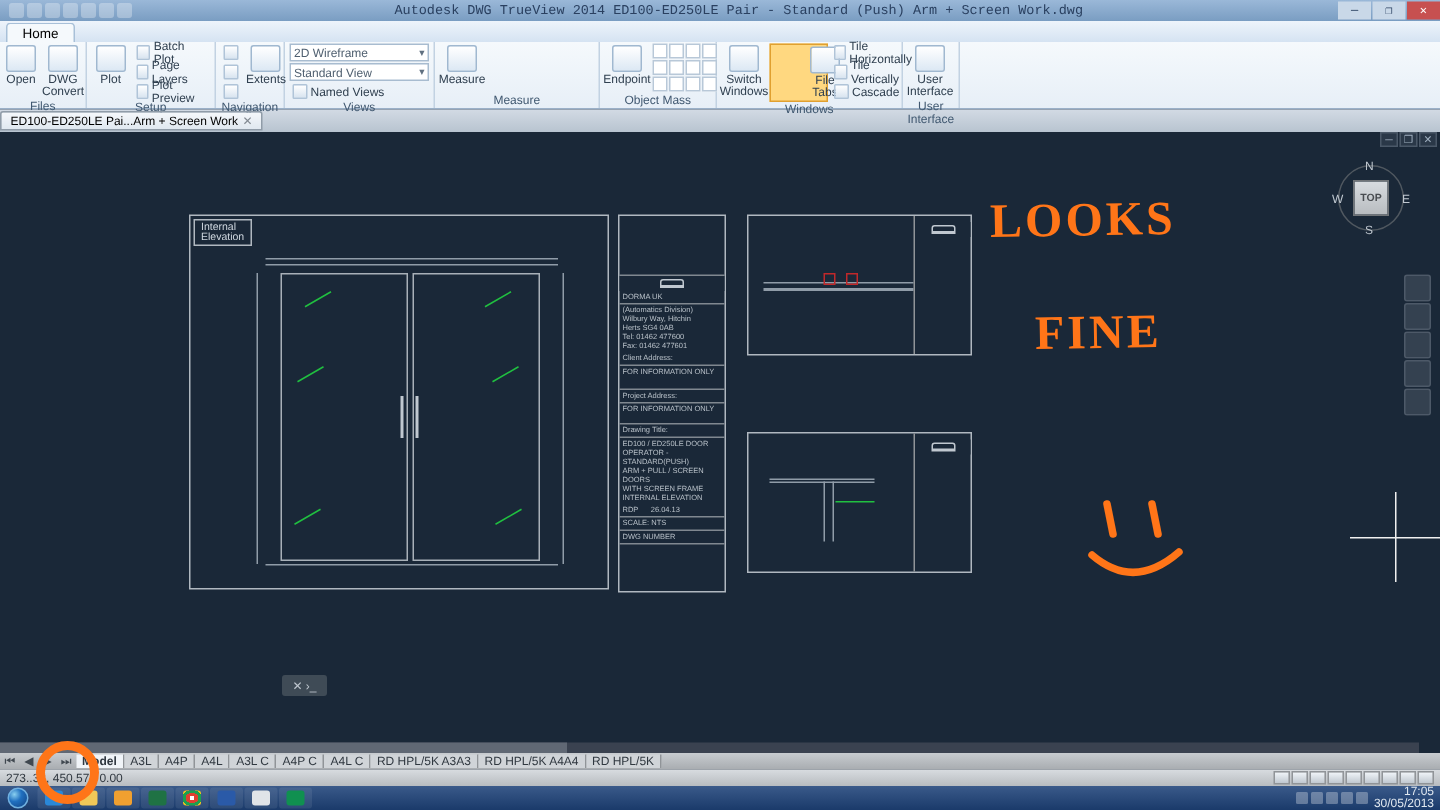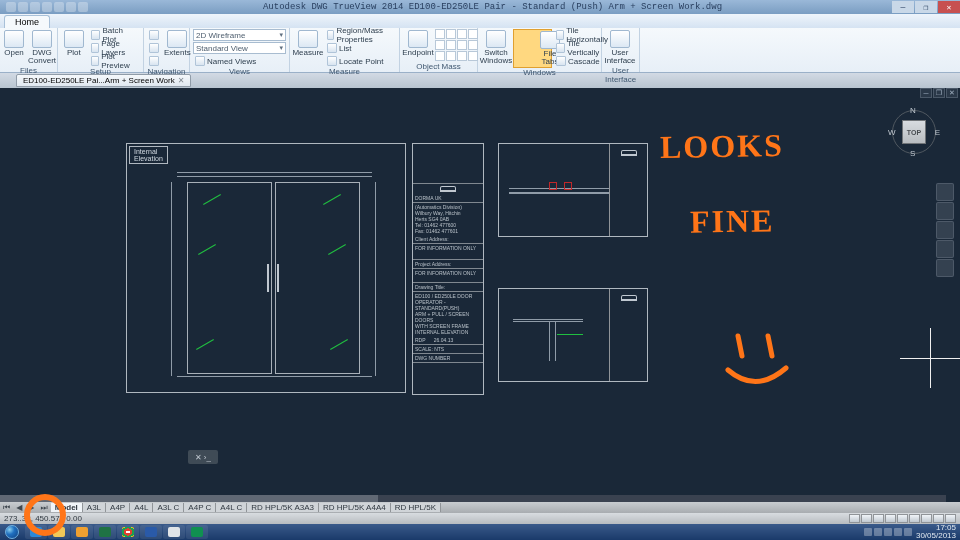--- a/index.html
+++ b/index.html
@@ -29,21 +29,21 @@
 .smallbtn { display: flex; align-items: center; gap: 2px; font-size: 8px; color: #304050; padding: 0 2px; height: 12px; }
 .smallbtn .icon { width: 10px; height: 10px; background: linear-gradient(#fff,#d8e4f0); border: 1px solid #b0c4d8; border-radius: 1px; }
 .stacked { display: flex; flex-direction: column; gap: 1px; }
 .dropdown { height: 12px; background: #fff; border: 1px solid #a8bcd0; font-size: 8px; padding: 0 2px; display: flex; align-items: center; justify-content: space-between; color: #506070; }
 .dropdown::after { content: '▾'; font-size: 7px; color: #607080; }
 .iconsrow { display: flex; gap: 1px; }
 .iconsrow span { width: 10px; height: 10px; background: #fff; border: 1px solid #b8c8d8; display: inline-block; }
 .filetabs-active { background: #ffd880 !important; border: 1px solid #e0a030; padding-left: 36px; }
 
 
-.doctabs { height: 15px; background: linear-gradient(#d2dae4,#b8c4d0); display: flex; align-items: center; padding-left: 16px; text-align: center; }
+.doctabs { height: 15px; background: linear-gradient(#d2dae4,#b8c4d0); display: flex; align-items: center; padding-left: 0; text-align: center; }
 .doctabs .doctab { background: linear-gradient(#f5f8fb,#e0e8f0); border: 1px solid #909ca8; padding: 0 6px; font-size: 8px; height: 13px; display: flex; align-items: center; gap: 3px; border-radius: 2px 2px 0 0; }
 .doctabs .doctab .x { color: #808890; font-size: 8px; }
 
 
 .canvas { position: absolute; top: 88px; left: 0; right: 0; bottom: 38px; background: #1a2838; }
 .canvas .win-controls-mdi { position: absolute; top: 0; right: 2px; display: flex; gap: 1px; }
 .canvas .win-controls-mdi div { width: 12px; height: 10px; background: #2a3848; border: 1px solid #4a5868; color: #a0b0c0; font-size: 7px; display: flex; align-items: center; justify-content: center; }
 
 
 .draw { position: absolute; border: 1px solid #b0b8c0; }
@@ -208,34 +208,20 @@
       </div>
     </div>
     <div class="panel-label">Views</div>
   </div>
   <div class="panel" style="width:110px">
     <div class="panel-body">
       <div class="bigbtn">
           <div class="icon"></div>
           <div class="lbl">Measure</div>
         </div>
-      <div class="stacked">
-        <div class="smallbtn">
-            <div class="icon"></div>
-            <span>Region/Mass Properties</span>
-          </div>
-        <div class="smallbtn">
-            <div class="icon"></div>
-            <span>List</span>
-          </div>
-        <div class="smallbtn">
-            <div class="icon"></div>
-            <span>Locate Point</span>
-          </div>
-      </div>
     </div>
     <div class="panel-label">Measure</div>
   </div>
   <div class="panel" style="width:78px">
     <div class="panel-body">
       <div class="bigbtn">
           <div class="icon"></div>
           <div class="lbl">Endpoint</div>
         </div>
       <div class="stacked">

